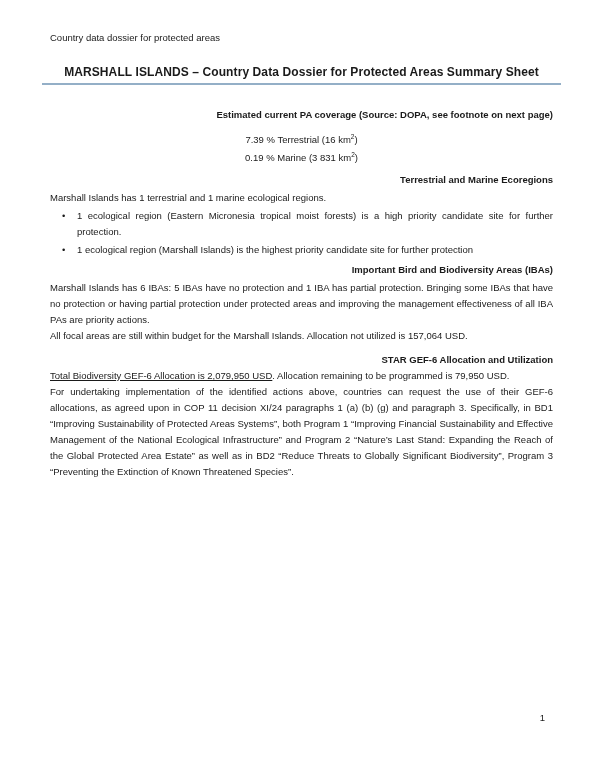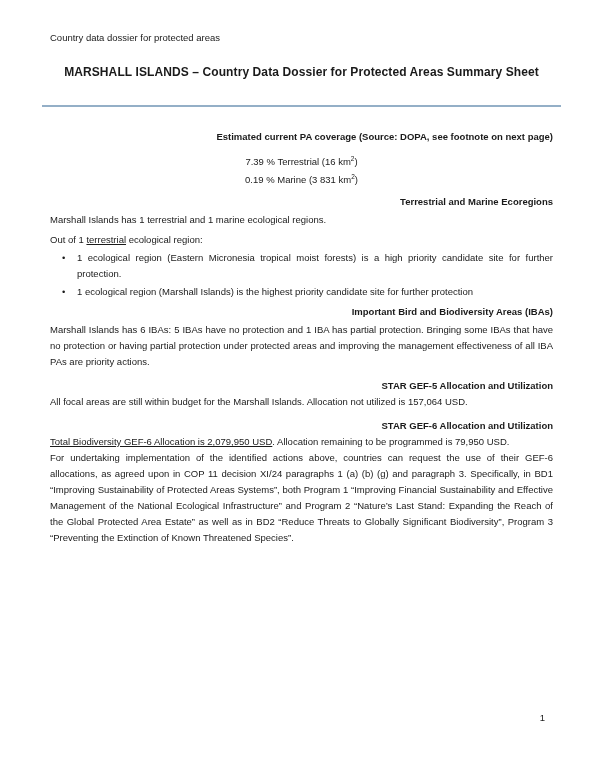--- a/index.html
+++ b/index.html
@@ -17,21 +17,21 @@
     color: #1a1a1a;
     overflow: hidden;
   }
 
   h1, h2, p, ul { margin: 0; padding: 0; font-size: inherit; }
 
   .doc-header { }
 
   .title-block {
     margin: 16px -8px 0 -8px;
-    padding-bottom: 22px;
+    padding-bottom: 0;
     border-bottom: 2px solid #94afc7;
   }
   .doc-title {
     font-size: 12px;
     font-weight: bold;
     text-align: center;
     line-height: 21px;
     letter-spacing: 0.1px;
   }
 
@@ -79,38 +79,36 @@
   <h2 class="h-center mt22">Estimated current PA coverage (Source: DOPA, see footnote on next page)</h2>
 
   <p class="center mt9"><span>7.39 % Terrestrial (16 km</span><sup>2</sup><span>)</span></p>
 
   <p class="center mt2"><span>0.19 % Marine (3 831 km</span><sup>2</sup><span>)</span></p>
 
   <h2 class="h-center mt6">Terrestrial and Marine Ecoregions</h2>
 
   <p class="mt2">Marshall Islands has 1 terrestrial and 1 marine ecological regions.</p>
 
-  <p class="mt4"><span>Out of 1 </span><span class="u">terrestrial</span><span> ecological region:</span></p>
 
   <ul class="bullets mt2">
     <li><span class="bullet">•</span><span>1 ecological region (Eastern Micronesia tropical moist forests) is a high priority candidate site for further protection.</span></li>
   </ul>
 
 
   <ul class="bullets mt2">
     <li><span class="bullet">•</span><span>1 ecological region (Marshall Islands) is the highest priority candidate site for further protection</span></li>
   </ul>
 
   <h2 class="h-center mt4">Important Bird and Biodiversity Areas (IBAs)</h2>
 
   <p class="justify mt2">Marshall Islands has 6 IBAs: 5 IBAs have no protection and 1 IBA has partial protection. Bringing some IBAs that have no protection or having partial protection under protected areas and improving the management effectiveness of all IBA PAs are priority actions.</p>
 
 
 
-  <h2 class="h-center mt8">STAR GEF-5 Allocation and Utilization</h2>
 
   <p>All focal areas are still within budget for the Marshall Islands. Allocation not utilized is 157,064 USD.</p>
 
   <h2 class="h-center mt8">STAR GEF-6 Allocation and Utilization</h2>
 
   <p><span class="u">Total Biodiversity GEF-6 Allocation is 2,079,950 USD</span><span>. Allocation remaining to be programmed is 79,950 USD.</span></p>
 
   <p class="justify">For undertaking implementation of the identified actions above, countries can request the use of their GEF-6 allocations, as agreed upon in COP 11 decision XI/24 paragraphs 1 (a) (b) (g) and paragraph 3. Specifically, in BD1 “Improving Sustainability of Protected Areas Systems”, both Program 1 “Improving Financial Sustainability and Effective Management of the National Ecological Infrastructure” and Program 2 “Nature’s Last Stand: Expanding the Reach of the Global Protected Area Estate” as well as in BD2 “Reduce Threats to Globally Significant Biodiversity”, Program 3 “Preventing the Extinction of Known Threatened Species”.</p>
 
   <div class="page-number">1</div>

